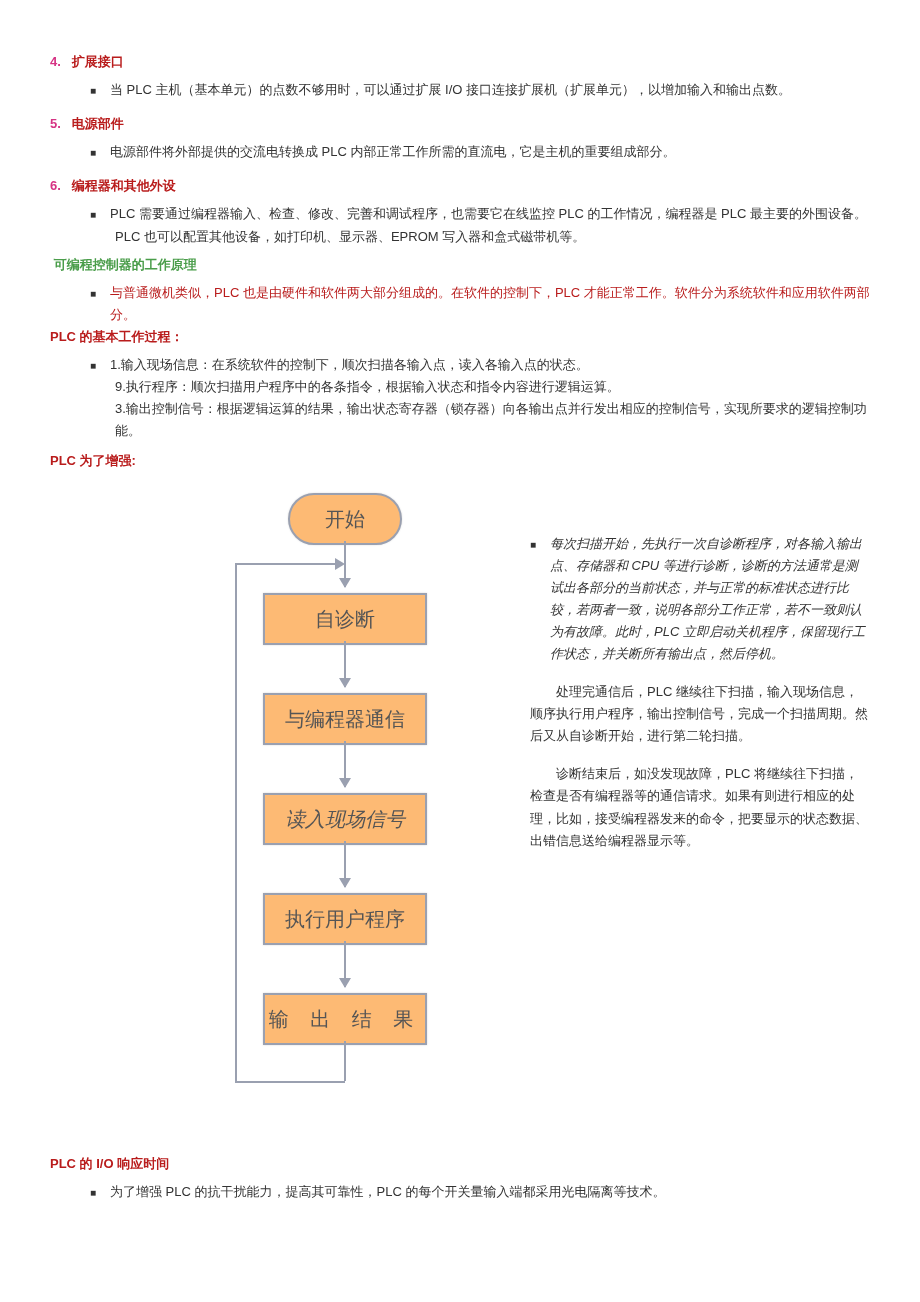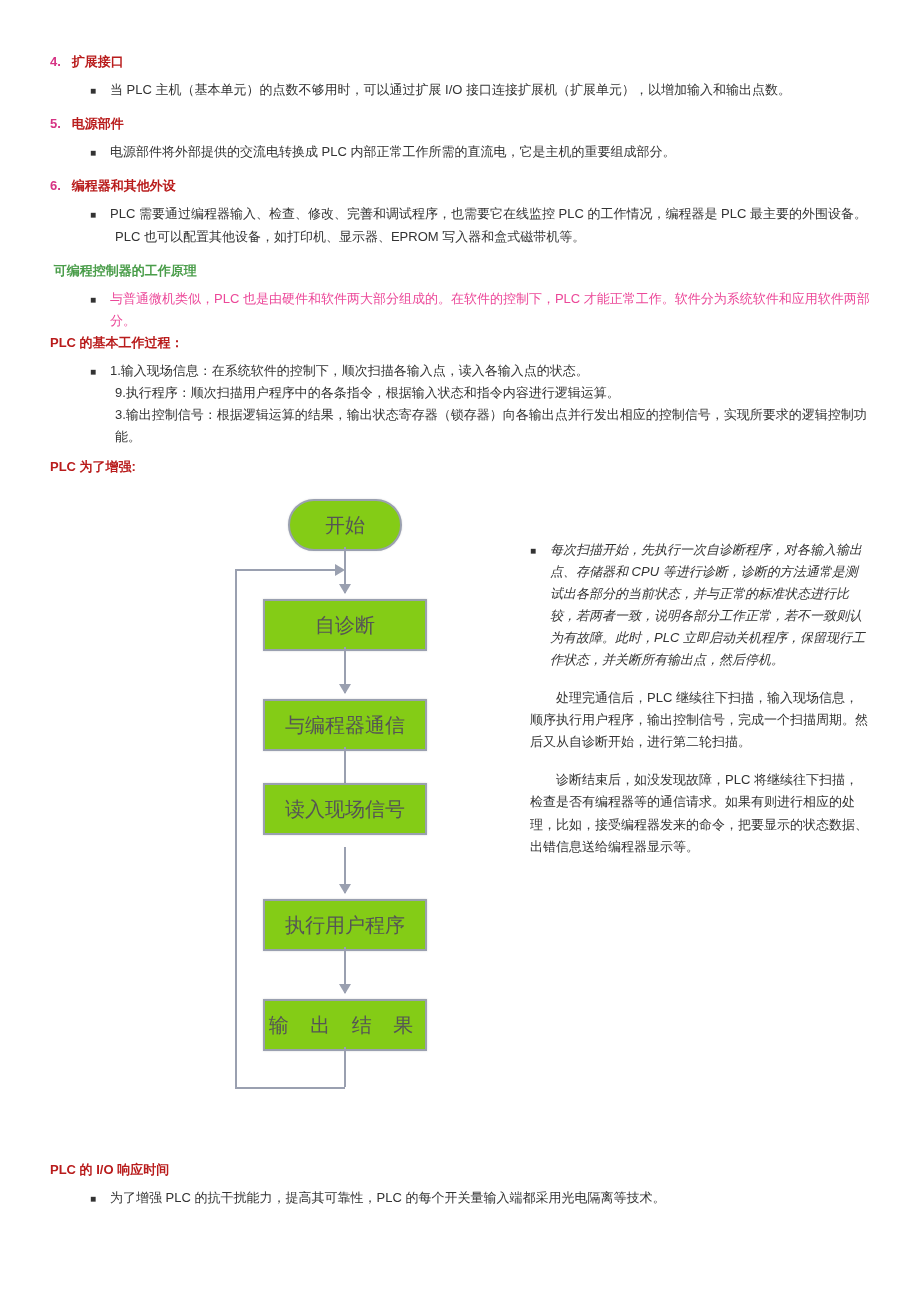--- a/index.html
+++ b/index.html
@@ -14,30 +14,30 @@
     }
     .section-num { color: #d63384; font-weight: bold; }
     .section-title-pink { color: #b91c1c; font-weight: bold; }
     .section-title-green { color: #4a9d4a; font-weight: bold; }
     .indent1 { padding-left: 40px; }
     .indent2 { padding-left: 65px; }
     .bullet { display: flex; }
     .bullet .sq { width: 20px; flex-shrink: 0; }
     .bullet .sq::before { content: "■"; color: #333; font-size: 10px; }
     .bullet .txt { flex: 1; }
-    .blue-text { color: #ec4899; }
+    .blue-text { color: #b91c1c; }
     .section-row { margin: 6px 0; }
     .two-col { display: flex; gap: 30px; align-items: flex-start; margin: 20px 0; }
     .flow-col { width: 310px; flex-shrink: 0; padding-left: 140px; }
     .desc-col { flex: 1; padding-top: 40px; }
     .desc-col .bullet { margin-bottom: 12px; font-style: italic; }
     .desc-col p { margin: 16px 0; text-indent: 2em; }
     
     .flowchart { position: relative; height: 640px; }
-    .node { position: absolute; left: 50%; transform: translateX(-50%); background: #84cc16; border: 2px solid #9aa0b0; font-size: 20px; color: #555; display: flex; align-items: center; justify-content: center; box-shadow: 0 0 2px rgba(0,0,0,.15); }
+    .node { position: absolute; left: 50%; transform: translateX(-50%); background: #fdba74; border: 2px solid #9aa0b0; font-size: 20px; color: #555; display: flex; align-items: center; justify-content: center; box-shadow: 0 0 2px rgba(0,0,0,.15); }
     .node.oval { border-radius: 30px; width: 110px; height: 48px; }
     .node.rect { width: 160px; height: 48px; }
     .arrow-v { position: absolute; left: 50%; transform: translateX(-50%); width: 2px; background: #9aa0b0; }
     .arrow-v::after { content: ""; position: absolute; bottom: -1px; left: -5px; border-left: 6px solid transparent; border-right: 6px solid transparent; border-top: 10px solid #9aa0b0; }
     .loop-h-top { position: absolute; height: 2px; background: #9aa0b0; }
     .loop-v { position: absolute; width: 2px; background: #9aa0b0; }
     .loop-h-bot { position: absolute; height: 2px; background: #9aa0b0; }
     .loop-arrow { position: absolute; width: 0; height: 0; border-top: 6px solid transparent; border-bottom: 6px solid transparent; border-left: 10px solid #9aa0b0; }
     .tracked { letter-spacing: 8px; }
   </style>
@@ -67,21 +67,21 @@
   <span class="section-title-pink">编程器和其他外设</span>
 </div>
 <div class="indent1 bullet">
   <span class="sq"></span>
   <span class="txt">PLC 需要通过编程器输入、检查、修改、完善和调试程序，也需要它在线监控 PLC 的工作情况，编程器是 PLC 最主要的外围设备。</span>
 </div>
 <div class="indent2">
   <span class="txt">PLC 也可以配置其他设备，如打印机、显示器、EPROM 写入器和盒式磁带机等。</span>
 </div>
 
-<div class="section-row" style="margin-top:12px;">
+<div class="section-row" style="margin-top:6px;">
   &nbsp;<span class="section-title-green">可编程控制器的工作原理</span>
 </div>
 <div class="indent1 bullet">
   <span class="sq"></span>
   <span class="txt blue-text">与普通微机类似，PLC 也是由硬件和软件两大部分组成的。在软件的控制下，PLC 才能正常工作。软件分为系统软件和应用软件两部分。</span>
 </div>
 
 <div class="section-row" style="margin-top:0;">
   <span class="section-title-pink">PLC 的基本工作过程：</span>
 </div>
@@ -104,21 +104,21 @@
       <div class="arrow-v" style="top:48px;height:46px;"></div>
 
       <div class="loop-arrow" style="top:65px;left:calc(50% - 10px);"></div>
 
       <div class="node rect" style="top:100px;">自诊断</div>
       <div class="arrow-v" style="top:148px;height:46px;"></div>
 
       <div class="node rect" style="top:200px;">与编程器通信</div>
       <div class="arrow-v" style="top:248px;height:46px;"></div>
 
-      <div class="node rect" style="top:284px;">读入现场信号</div>
+      <div class="node rect" style="top:300px;font-style:italic;">读入现场信号</div>
       <div class="arrow-v" style="top:348px;height:46px;"></div>
 
       <div class="node rect" style="top:400px;">执行用户程序</div>
       <div class="arrow-v" style="top:448px;height:46px;"></div>
 
       <div class="node rect" style="top:500px;">
         <span class="tracked">输 出 结 果</span>
       </div>
 
       <div class="loop-v" style="top:548px;left:calc(50% - 1px);height:40px;"></div>

